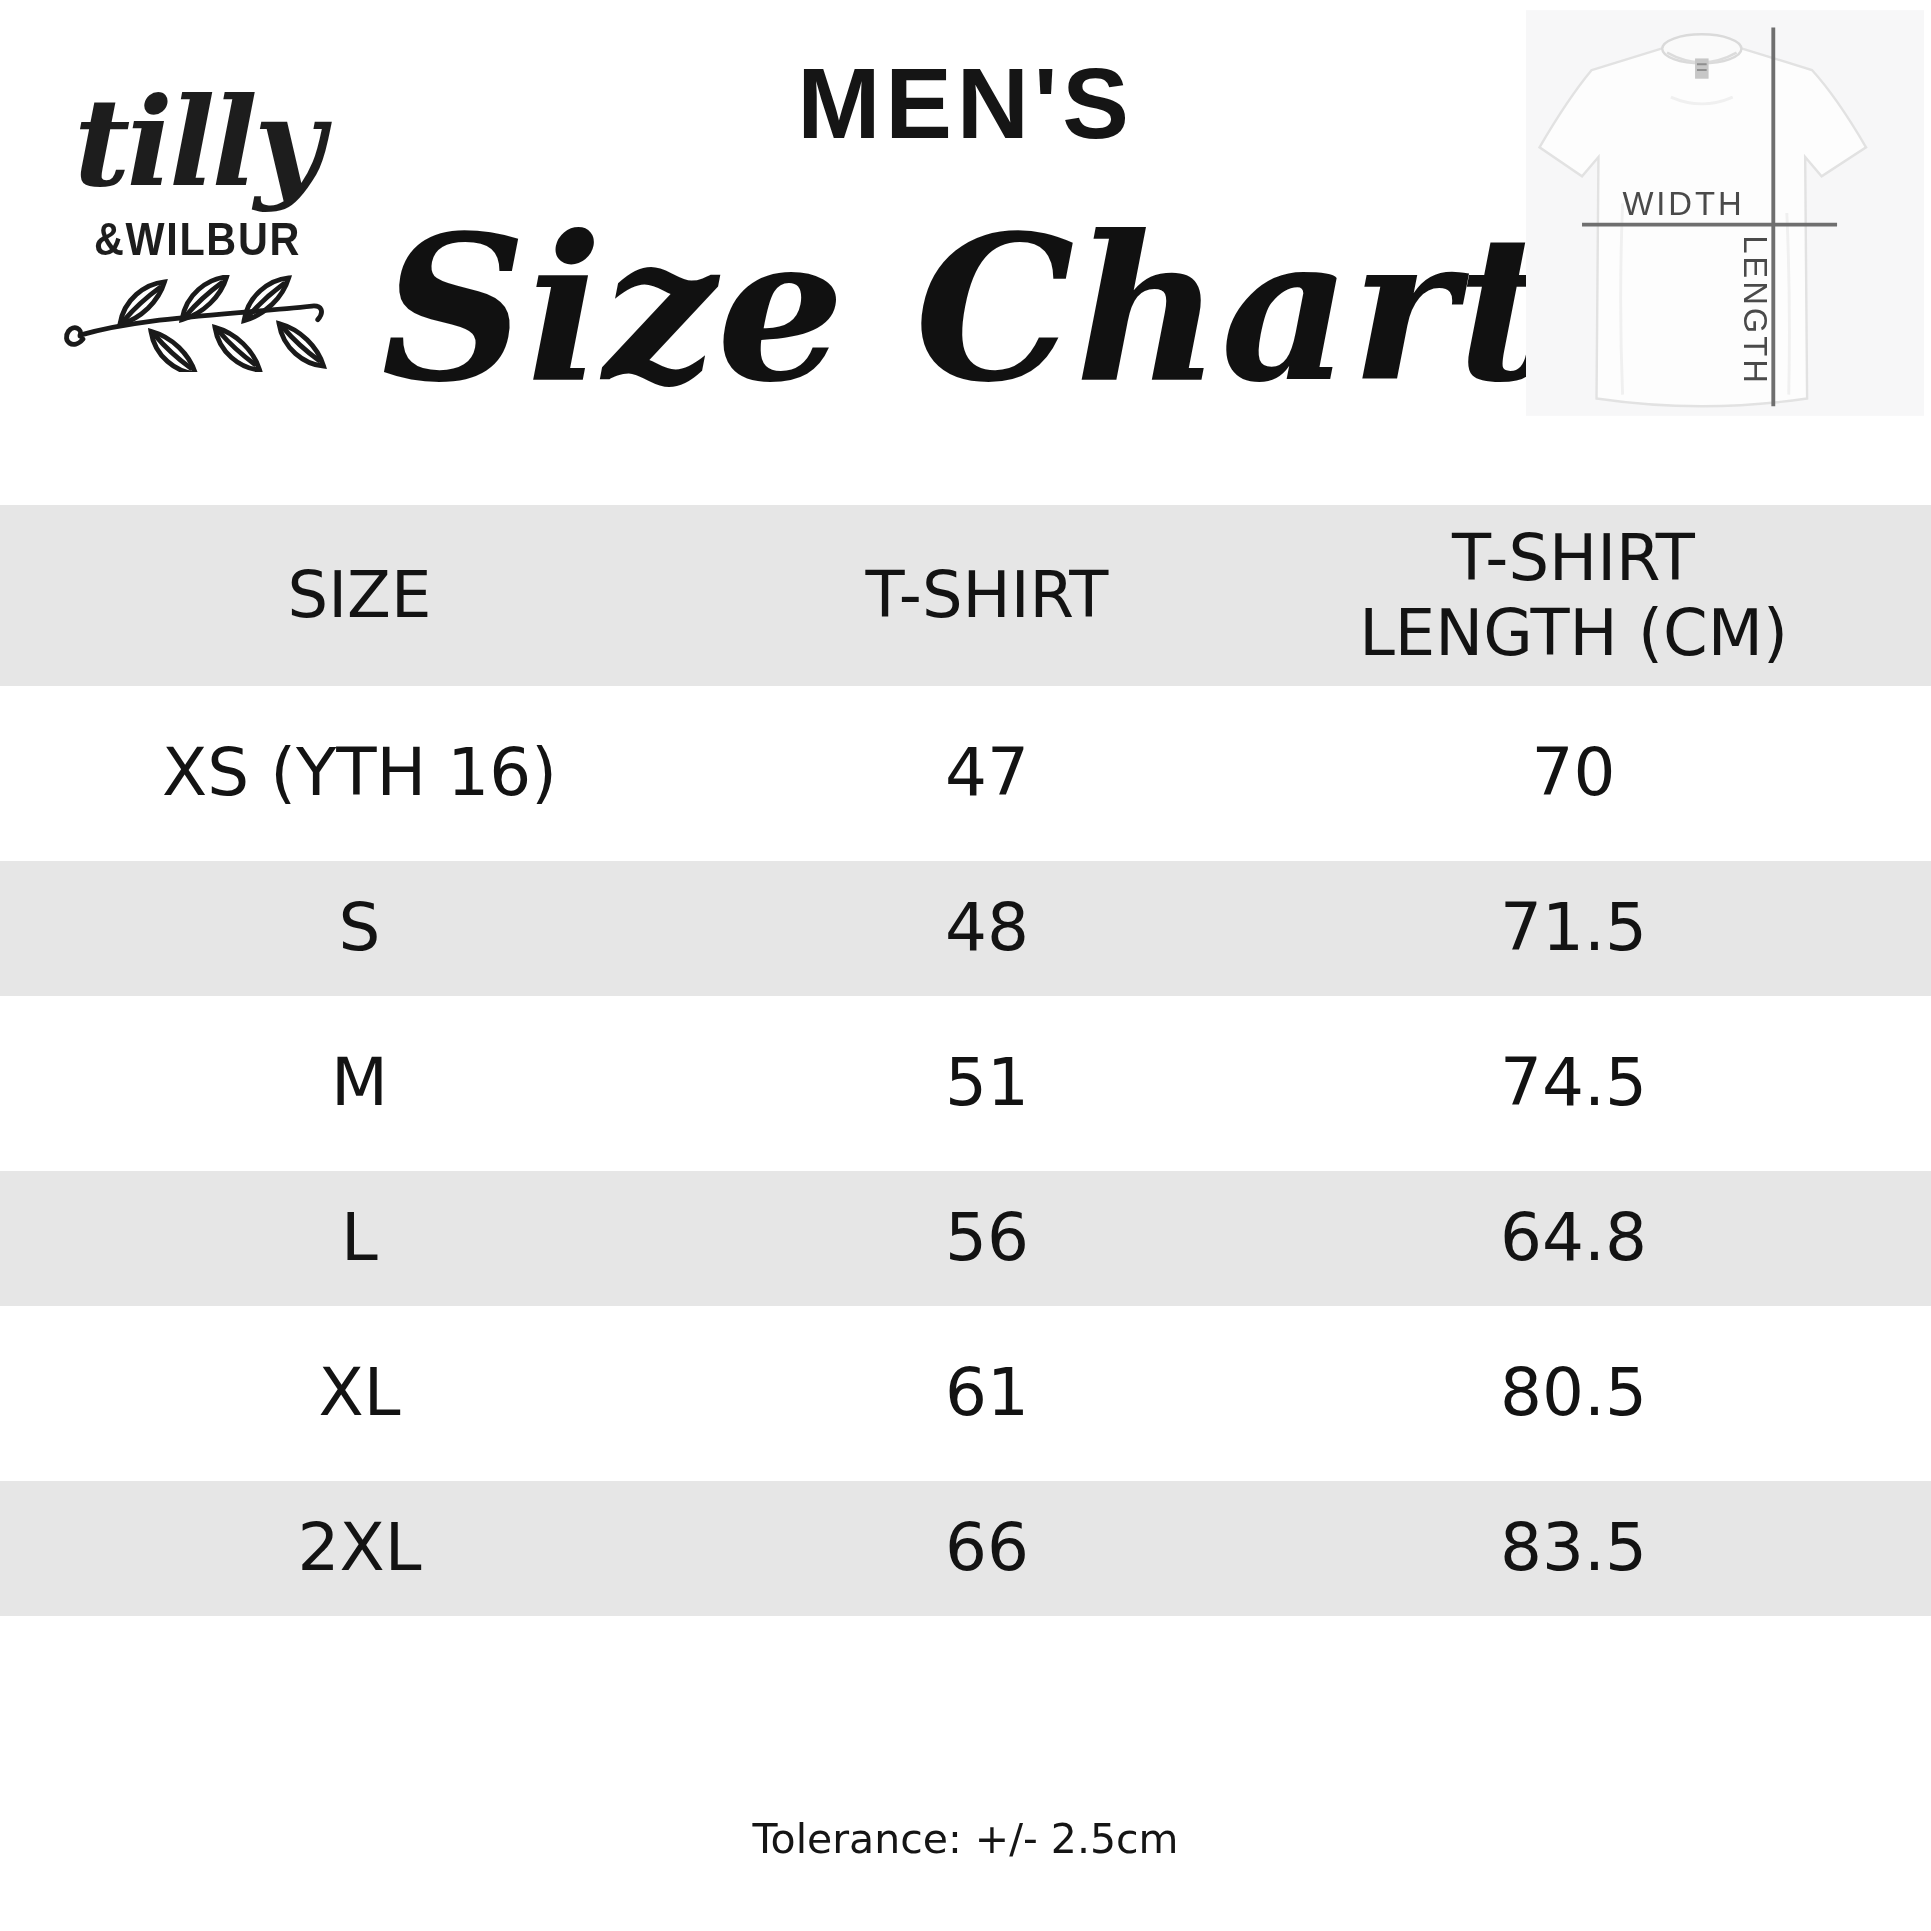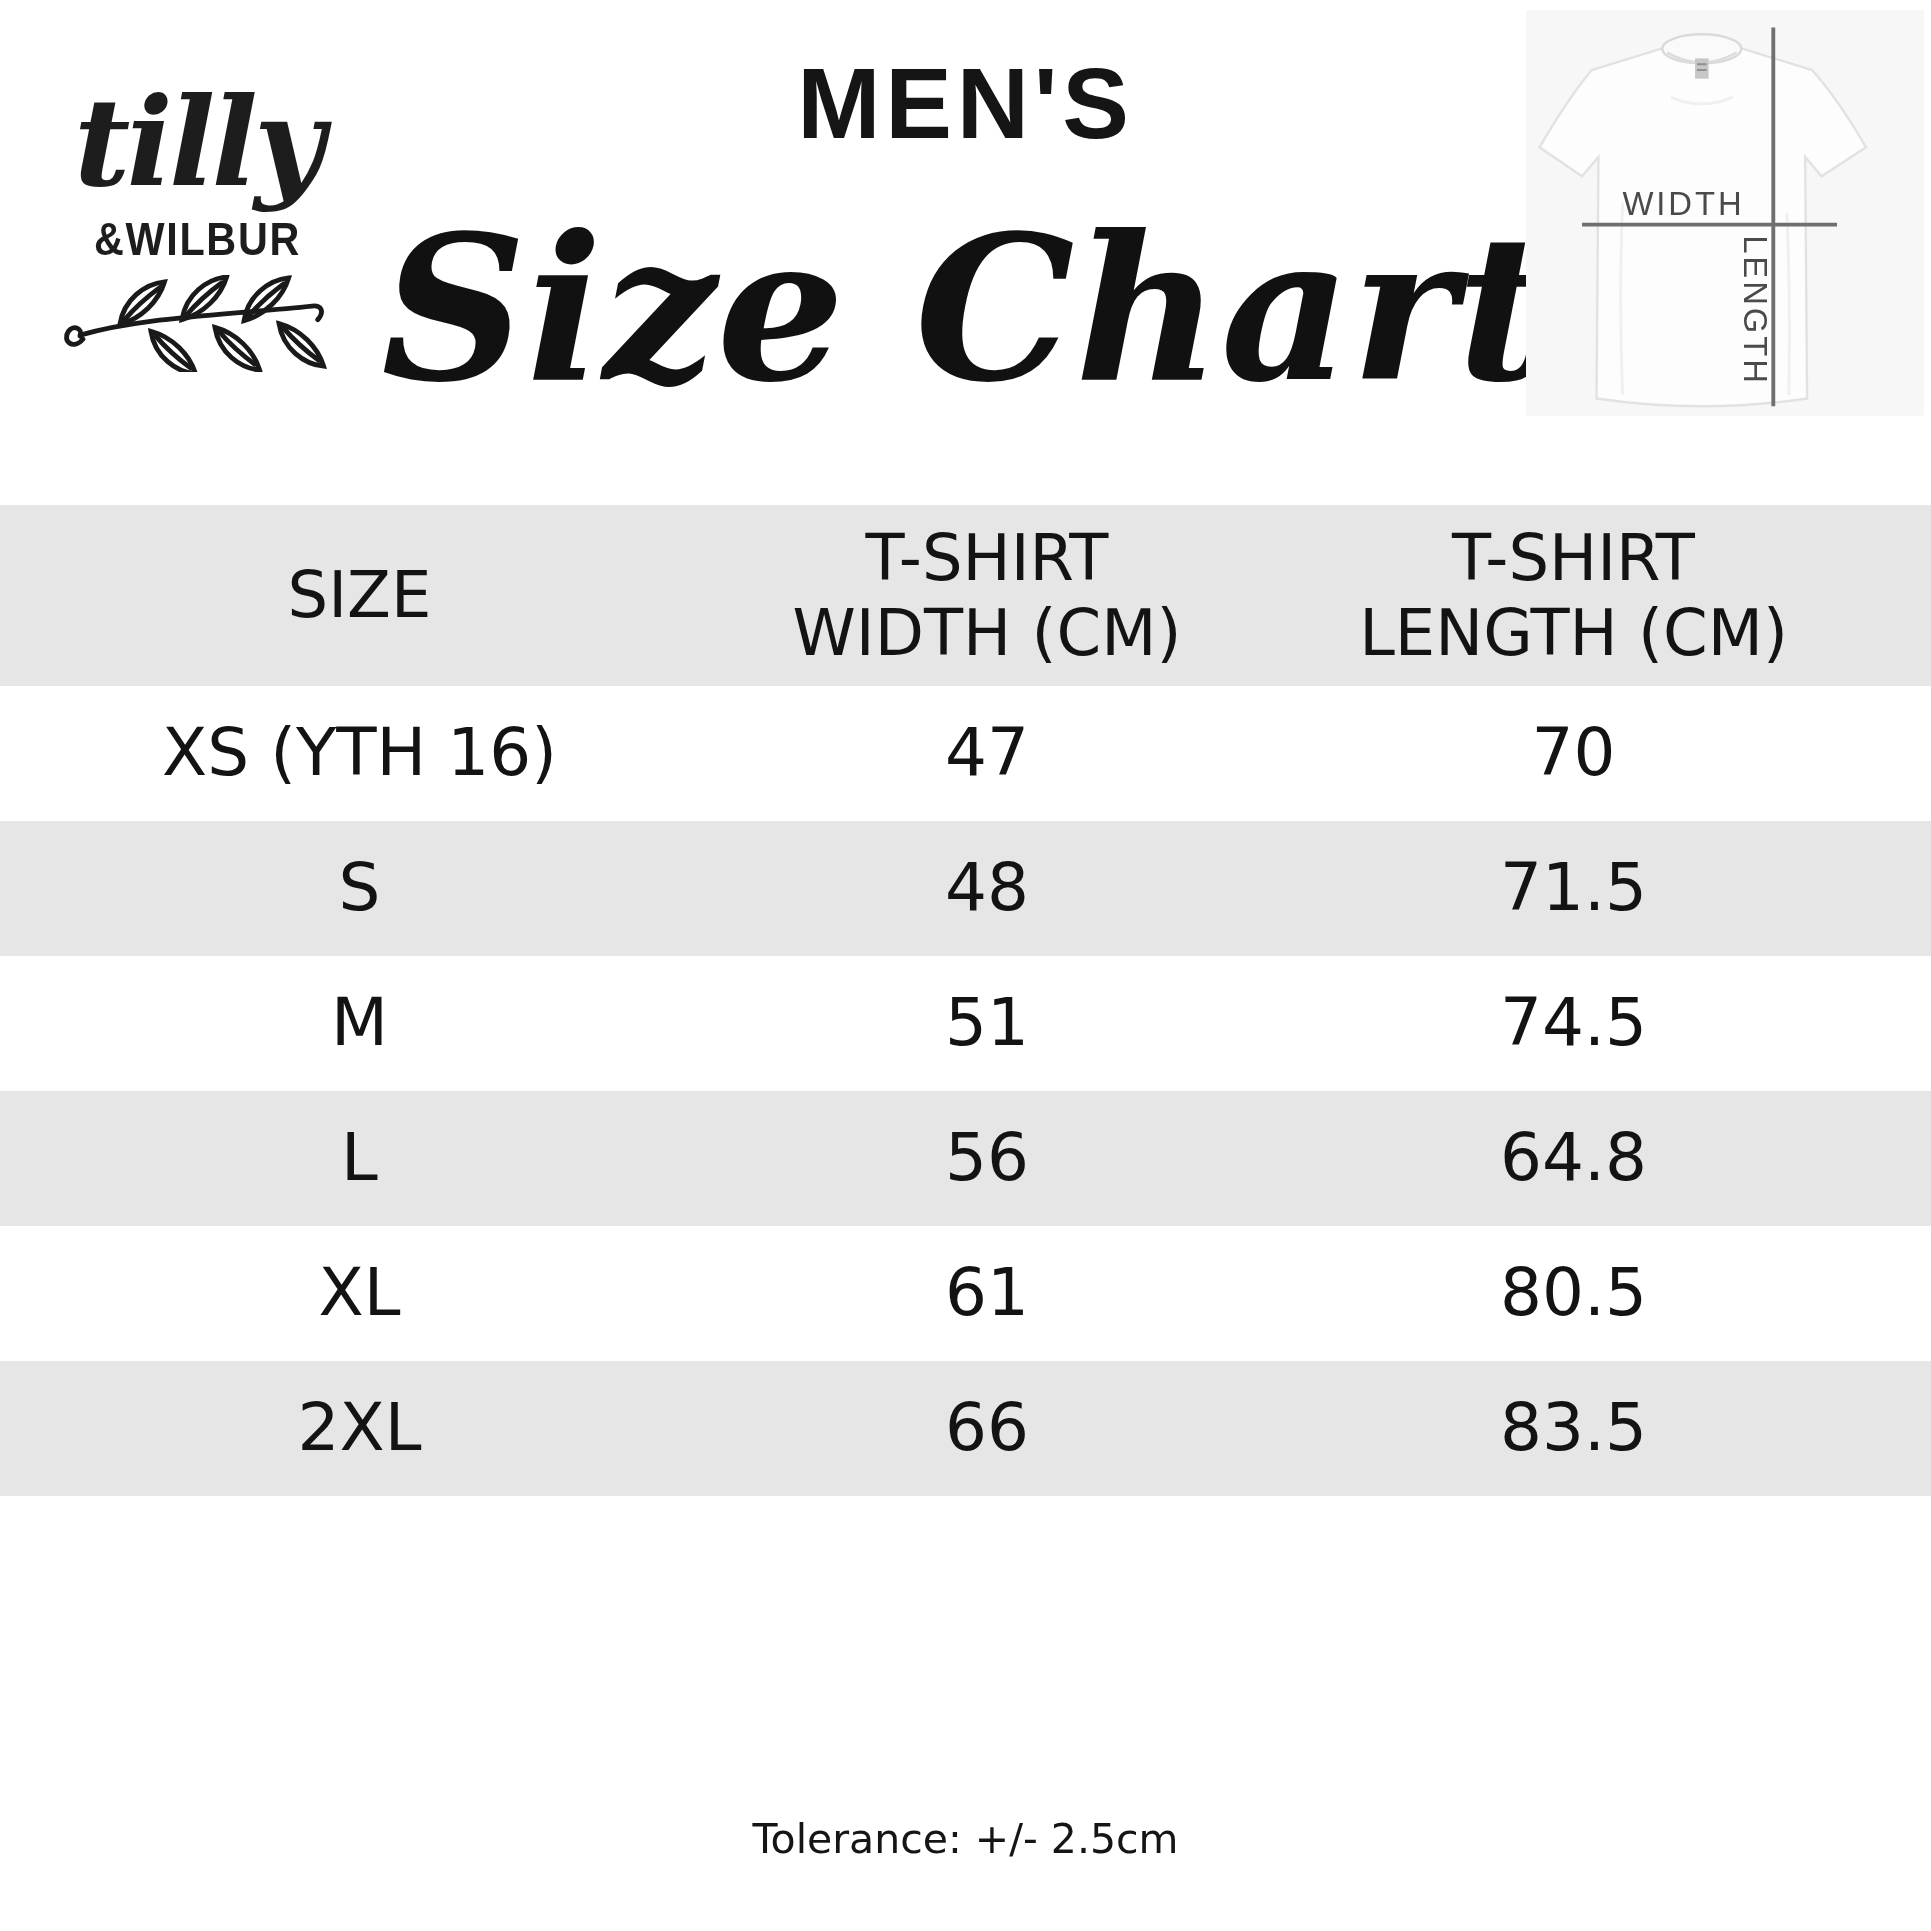--- a/index.html
+++ b/index.html
@@ -35,21 +35,21 @@
   .shirt-photo { position:absolute; left:1526px; top:9.7px; width:398px; height:406px; }
 
   
   .size-table { position:absolute; top:505px; left:0; width:1931px;
     font-family:"DejaVu Sans", sans-serif; }
   .t-head, .t-row {
     display:grid; grid-template-columns:719px 536px 676px; align-items:center;
     width:1931px;
   }
   .t-head { height:181px; background:var(--rowAlt); }
-  .t-row  { height:135px; background:#ffffff; }
+  .t-row  { height:135px; background:#ffffff;margin-top:20px; }
   .t-rows .t-row:nth-child(even) { background:var(--rowAlt); }
   .cell { text-align:center; font-size:64px; line-height:1.16; color:#131313; }
   .t-row .cell { font-size:66px; }
   .cell.c3 { padding-right:39px; }
   .hdr2 { display:block; }
 
   
   .tolerance {
     position:absolute; top:1815px; left:0; width:1931px; text-align:center;
     font-family:"DejaVu Sans", sans-serif; font-size:41px; color:#151515;
@@ -120,21 +120,20 @@
     </svg>
   </div>
 
   <div class="size-table">
     <div class="t-head">
       <div class="cell c1">
         <span>SIZE</span>
       </div>
       <div class="cell c2">
         <span class="hdr2">T-SHIRT</span>
-        <span class="hdr2">WIDTH (CM)</span>
       </div>
       <div class="cell c3">
         <span class="hdr2">T-SHIRT</span>
         <span class="hdr2">LENGTH (CM)</span>
       </div>
     </div>
     <div class="t-rows">
       <div class="t-row">
         <div class="cell c1">XS (YTH 16)</div>
         <div class="cell c2">47</div>

